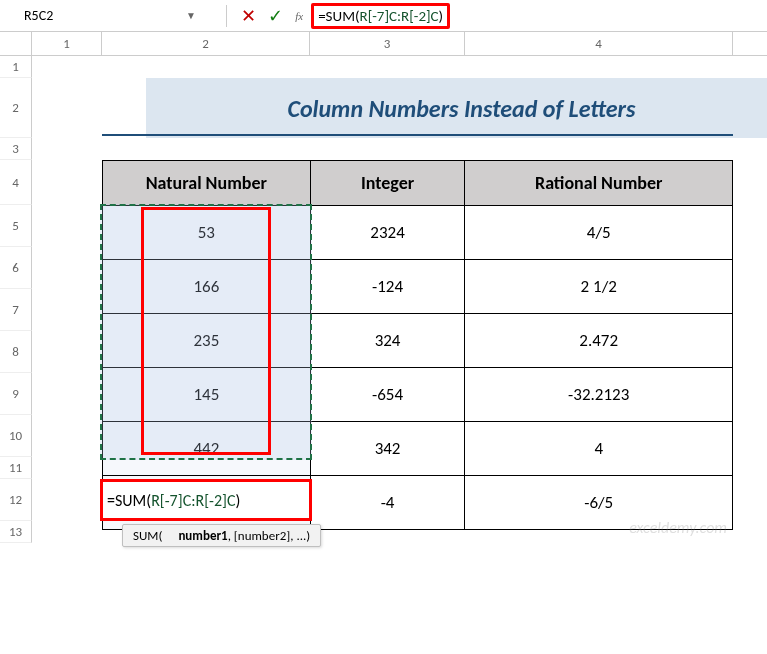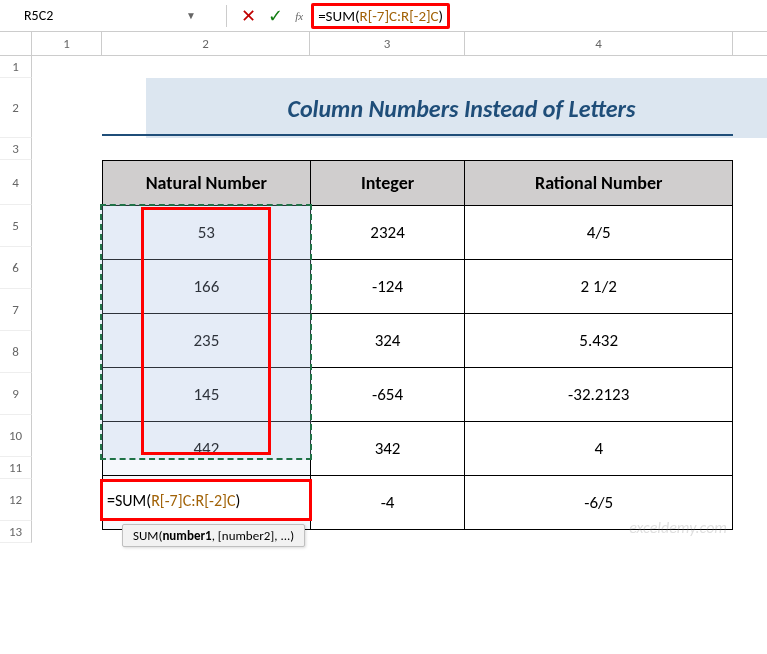--- a/index.html
+++ b/index.html
@@ -51,21 +51,21 @@
       padding: 0 4px;
       display: flex;
       align-items: center;
       height: 26px;
       flex: 0 0 auto;
     }
     .formula-input {
       font-size: 15px;
       font-family: Calibri, Arial, sans-serif;
     }
-    .col-ref { color: #a16207; }
+    .col-ref { color: #14532d; }
 
     
     .col-headers {
       display: flex;
       height: 24px;
       background: #fff;
       border-bottom: 1px solid #ccc;
     }
     .corner {
       width: 32px; border-right: 1px solid #ccc;
@@ -198,21 +198,21 @@
     .tooltip {
       position: absolute;
       left: 90px; top: 468px;
       padding: 3px 10px;
       background: #f2f2f2;
       border: 1px solid #bfbfbf;
       border-radius: 2px;
       font-size: 13px;
       box-shadow: 1px 1px 3px rgba(0,0,0,0.15);
     }
-    .tooltip b { font-weight: bold; }
+    .tooltip b { font-weight: bold; padding-left: 16px; }
 
     .watermark {
       position: absolute;
       right: 6px; top: 462px;
       font-size: 16px;
       color: rgba(128,128,128,0.25);
       font-style: italic;
     }
   </style>
 </head>
@@ -278,21 +278,21 @@
         <td>4/5</td>
       </tr>
       <tr>
         <td class="nat-cell">166</td>
         <td>-124</td>
         <td>2 1/2</td>
       </tr>
       <tr>
         <td class="nat-cell">235</td>
         <td>324</td>
-        <td>5.432</td>
+        <td>2.472</td>
       </tr>
       <tr>
         <td class="nat-cell">145</td>
         <td>-654</td>
         <td>-32.2123</td>
       </tr>
       <tr>
         <td class="nat-cell">442</td>
         <td>342</td>
         <td>4</td>

